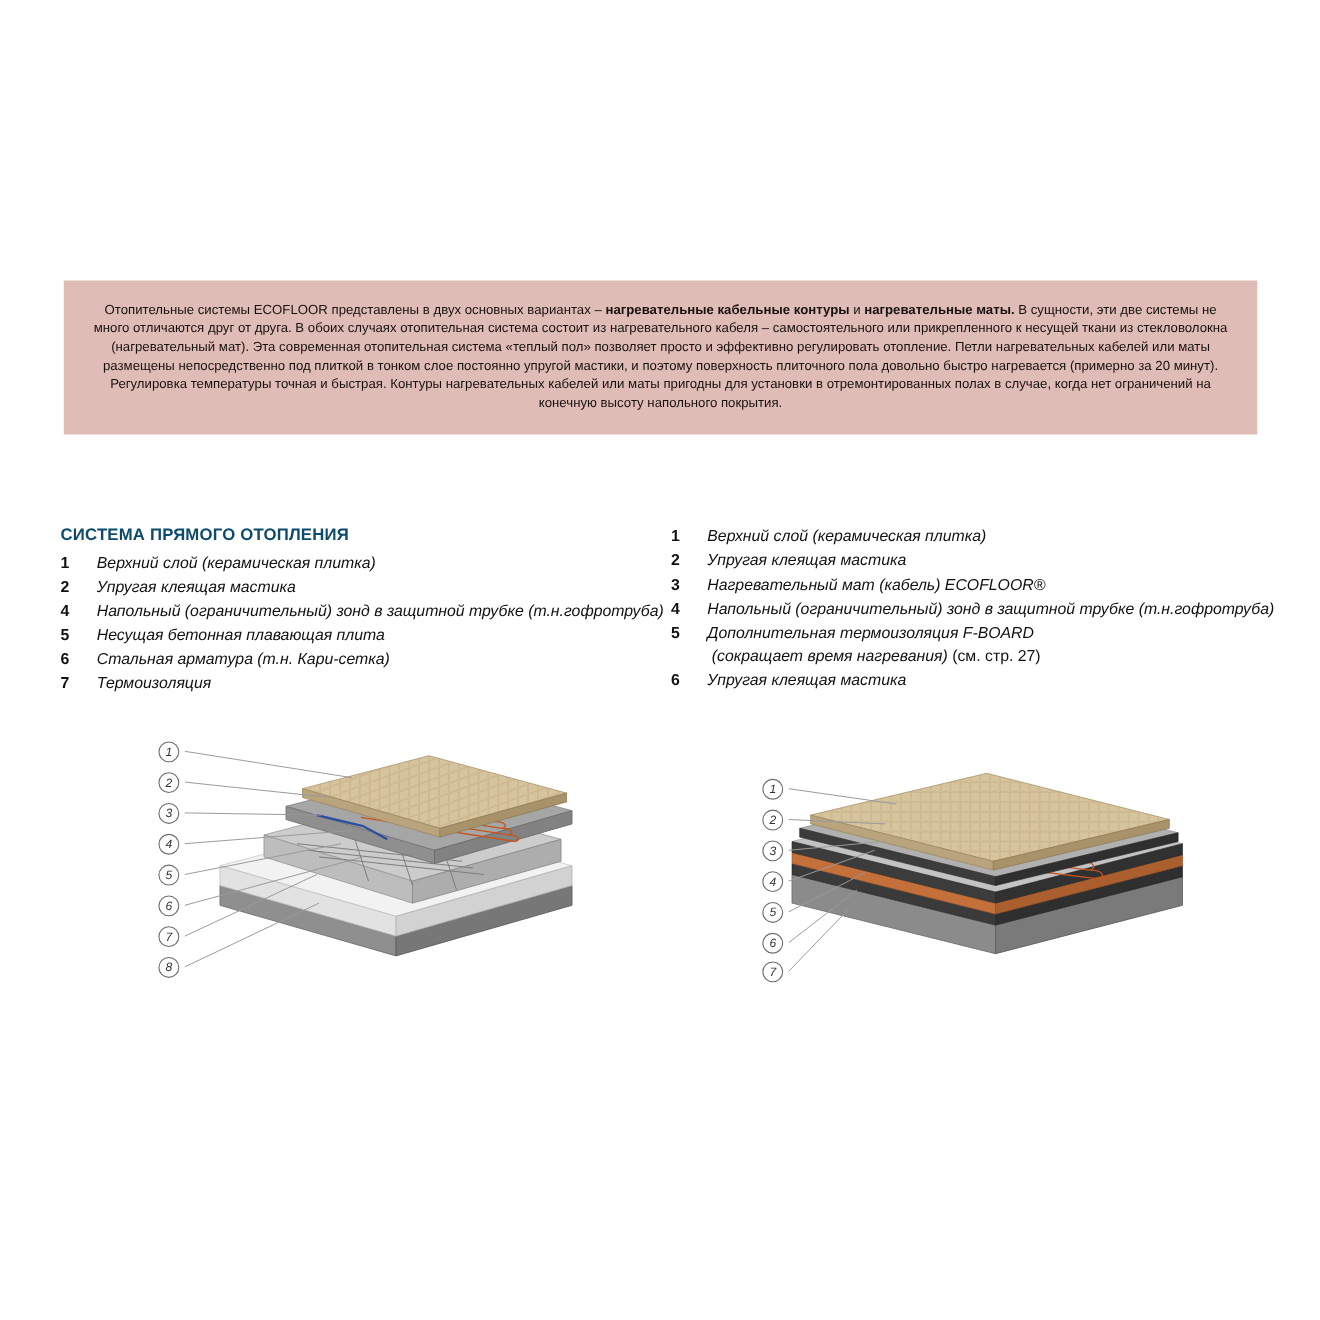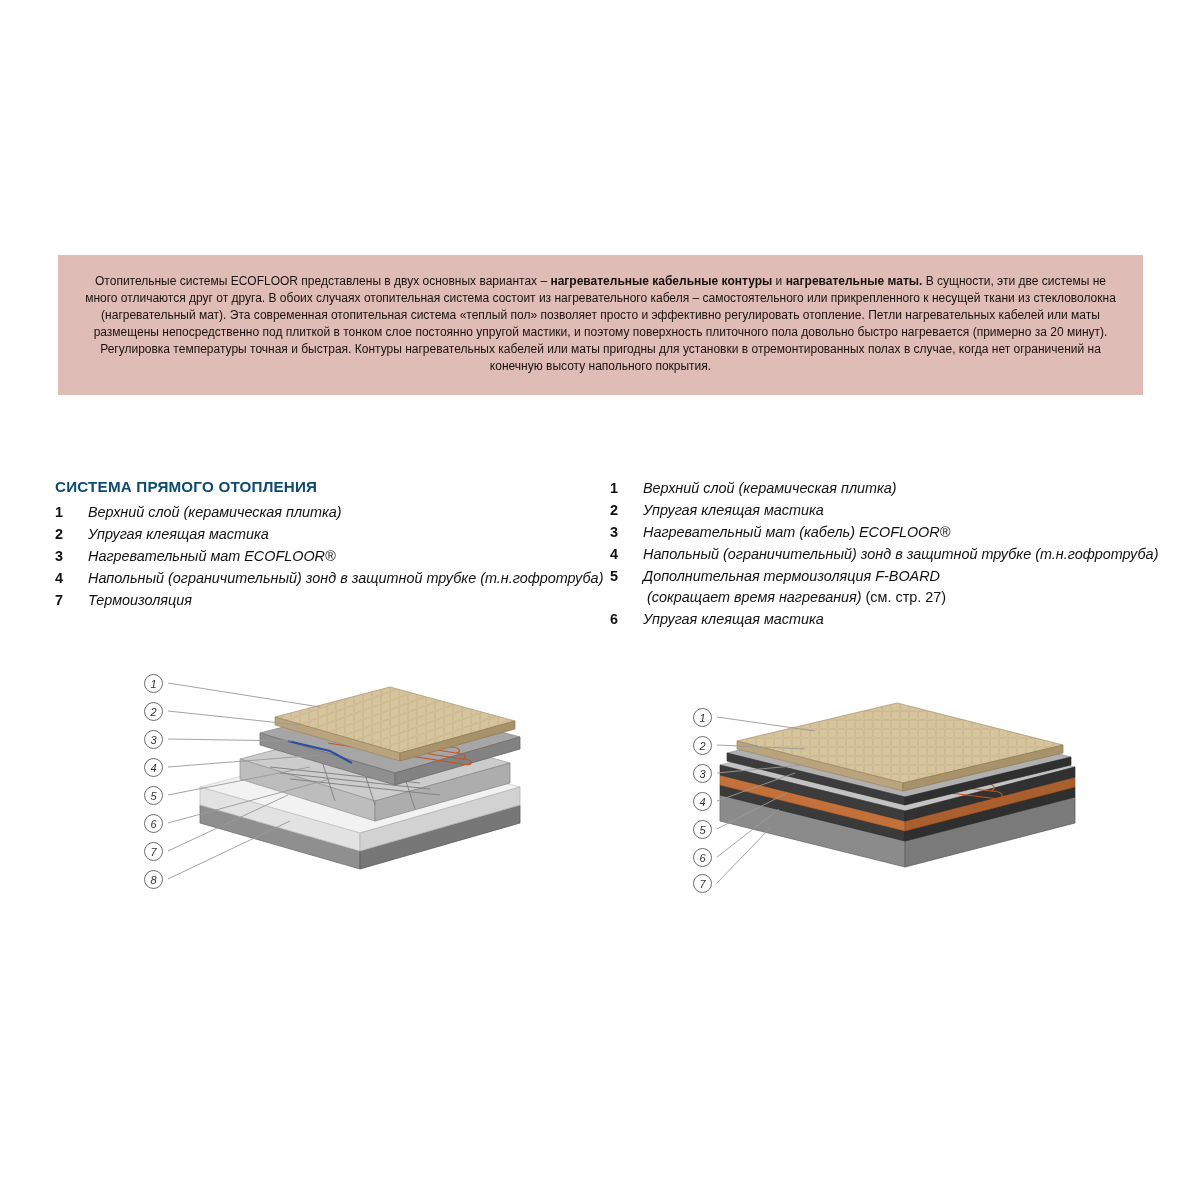--- a/index.html
+++ b/index.html
@@ -111,22 +111,23 @@
 
   <div class="intro-panel">
     <p class="intro-text" id="intro-text"><span>Отопительные системы ECOFLOOR представлены в двух основных вариантах – </span><b>нагревательные кабельные контуры</b><span> и </span><b>нагревательные маты.</b><span> В сущности, эти две системы не много отличаются друг от друга. В обоих случаях отопительная система состоит из нагревательного кабеля – самостоятельного или прикрепленного к несущей ткани из стекловолокна (нагревательный мат). Эта современная отопительная система «теплый пол» позволяет просто и эффективно регулировать отопление. Петли нагревательных кабелей или маты размещены непосредственно под плиткой в тонком слое постоянно упругой мастики, и поэтому поверхность плиточного пола довольно быстро нагревается (примерно за 20 минут). Регулировка температуры точная и быстрая. Контуры нагревательных кабелей или маты пригодны для установки в отремонтированных полах в случае, когда нет ограничений на конечную высоту напольного покрытия.</span></p>
   </div>
 
   <div class="col col-left">
     <div class="col-title">СИСТЕМА ПРЯМОГО ОТОПЛЕНИЯ</div>
     <ul class="legend" id="left-legend">
         <li><span class="num">1 </span><i>Верхний слой (керамическая плитка)</i></li>
         <li><span class="num">2 </span><i>Упругая клеящая мастика</i></li>
-        <li><span class="num">3 </span><i>Нагревательный мат ECOFLOOR®</i></li>
         <li><span class="num">4 </span><i>Напольный (ограничительный) зонд в защитной трубке (т.н.гофротруба)</i></li>
+        <li><span class="num">5 </span><i>Несущая бетонная плавающая плита</i></li>
+        <li><span class="num">6 </span><i>Стальная арматура (т.н. Кари-сетка)</i></li>
         <li><span class="num">7 </span><i>Термоизоляция</i></li>
       </ul>
   </div>
 
   <div class="col col-right">
     <ul class="legend" id="right-legend">
         <li><span class="num">1 </span><i>Верхний слой (керамическая плитка)</i></li>
         <li><span class="num">2 </span><i>Упругая клеящая мастика</i></li>
         <li><span class="num">3 </span><i>Нагревательный мат (кабель) ECOFLOOR®</i></li>
         <li><span class="num">4 </span><i>Напольный (ограничительный) зонд в защитной трубке (т.н.гофротруба)</i></li>

